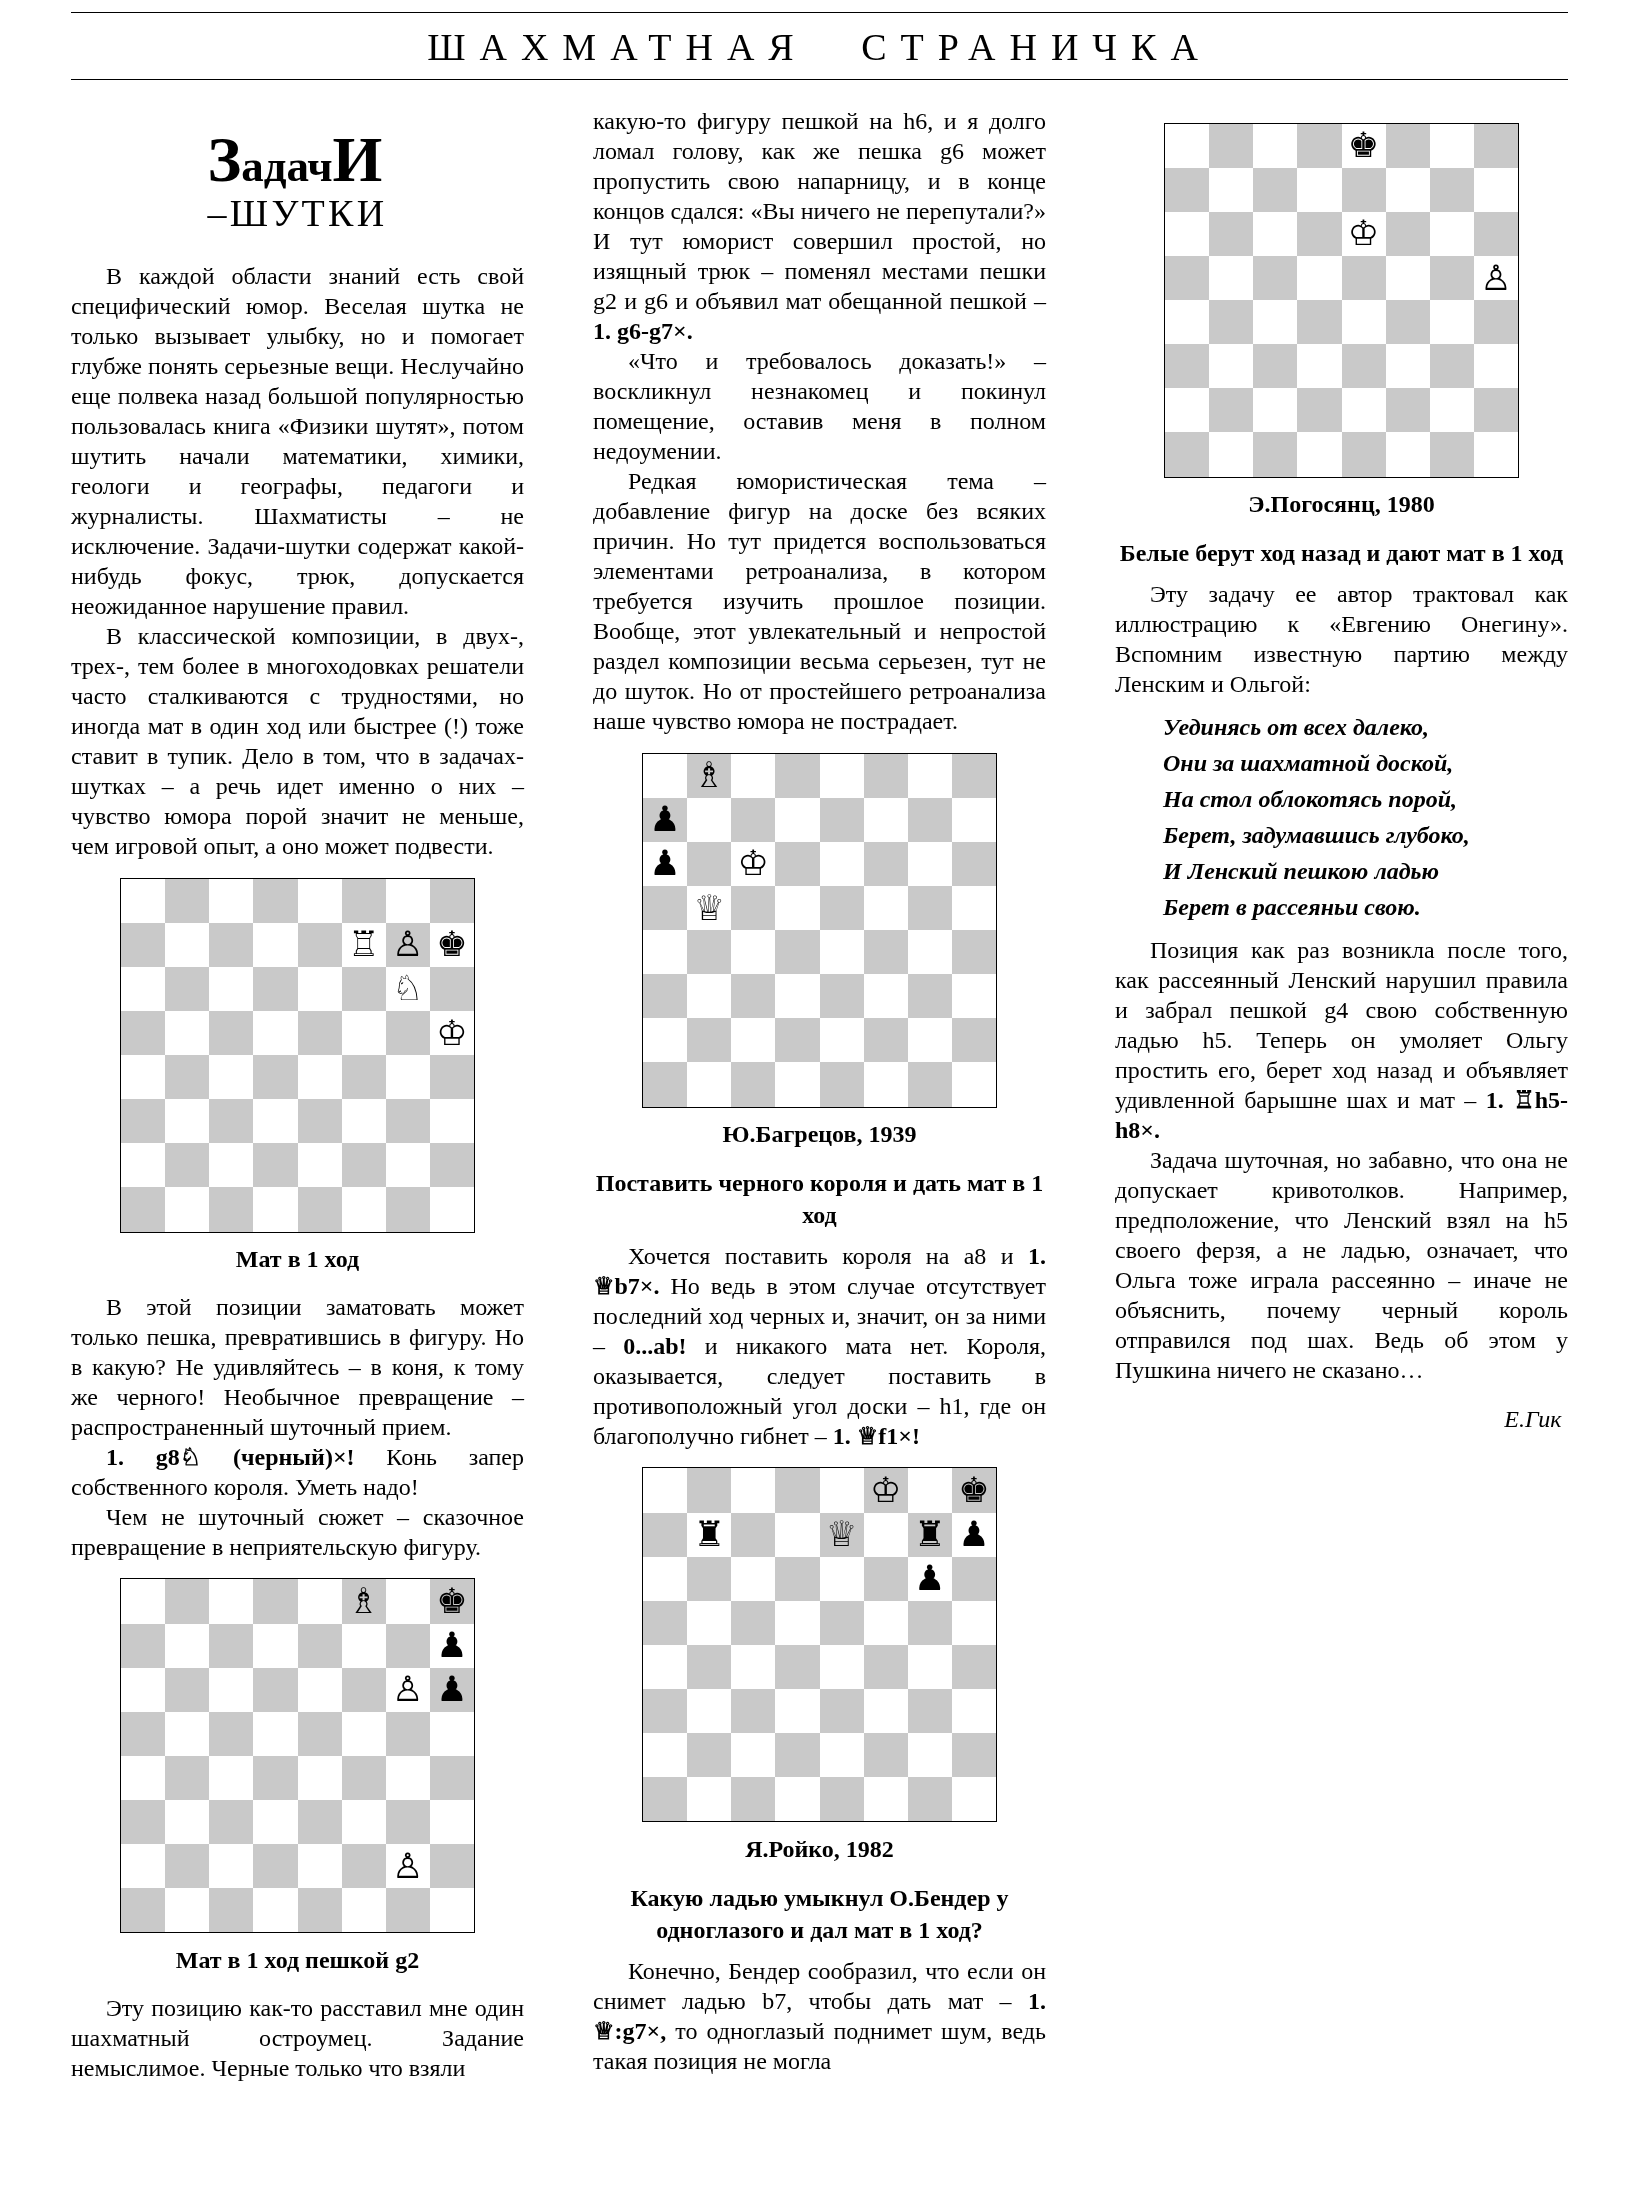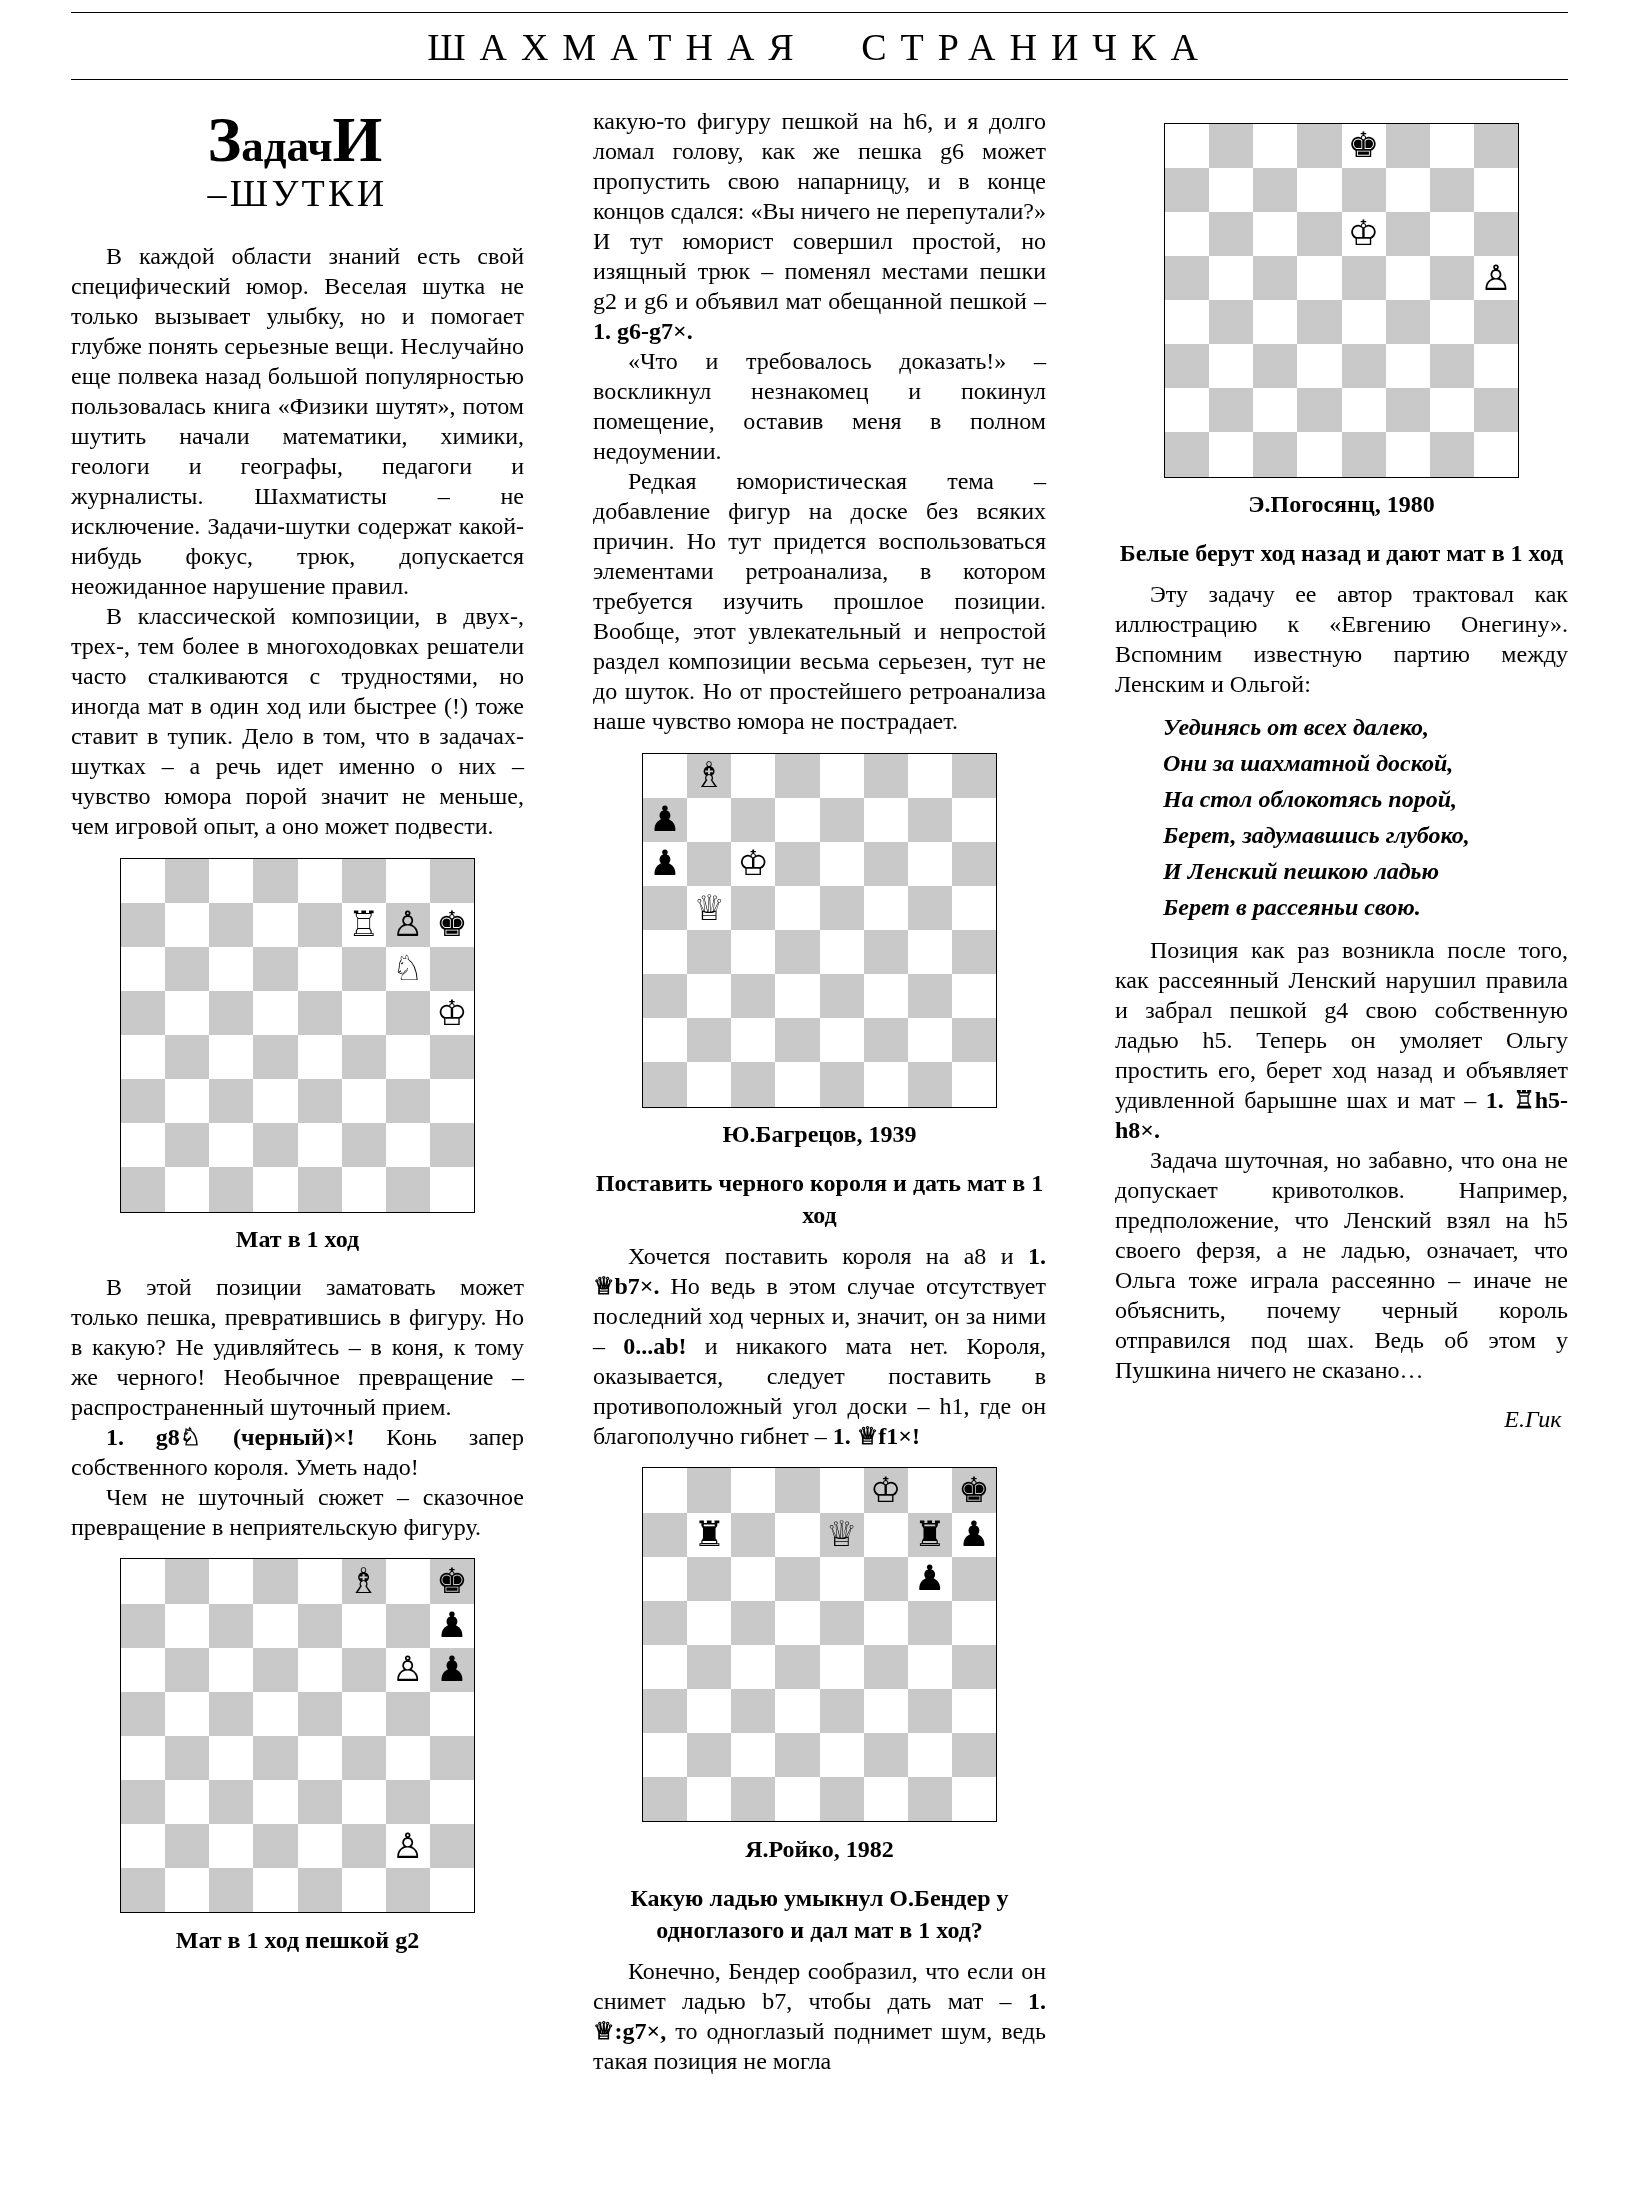--- a/index.html
+++ b/index.html
@@ -13,21 +13,21 @@
     margin:11.5px 0 10px;font-size:38px;font-weight:normal;
     letter-spacing:14px;word-spacing:30px;text-align:center;
   }
   .columns{display:flex;gap:69px;margin-top:26px;}
   .col{flex:1 1 0;min-width:0;}
   .para{font-size:24px;line-height:30px;text-align:justify;margin:0;}
   .indent{text-indent:35px;}
   .b{font-weight:bold;}
   .logo-wrap{text-align:center;margin:1.6px 0 26px;}
   .logo{display:inline-block;text-align:left;}
-  .logo-line1{line-height:1;}
+  .logo-line1{line-height:1;margin-top:20px;}
   .lg{font-size:64px;font-weight:bold;}
   .md{font-size:45px;font-weight:bold;}
   .logo-line2{font-size:38px;letter-spacing:3.3px;line-height:1.1;margin-top:1.6px;}
   figure.diagram{margin:16.4px auto 18px;width:355px;}
   .board{
     box-sizing:border-box;width:355px;height:355px;border:1.6px solid #000;
     display:grid;grid-template-columns:repeat(8,1fr);grid-auto-rows:1fr;background:#fff;
   }
   .sq{display:flex;align-items:center;justify-content:center;}
   .sq.dark{background:#c9c9c9;}
@@ -227,20 +227,21 @@
             <div class="sq dark" style="background: rgb(201, 201, 201);"></div>
             <div class="sq"></div>
             <div class="sq dark" style="background: rgb(201, 201, 201);"></div>
             <div class="sq"></div>
             <div class="sq dark" style="background: rgb(201, 201, 201);"></div>
             <div class="sq"></div>
           </div>
         <figcaption class="diagram-caption">Мат в 1 ход пешкой g2</figcaption>
       </figure>
 
+      <p class="para indent">Эту позицию как-то расставил мне один шахматный остроумец. Задание немыслимое. Черные только что взяли</p>
     </div>
 
     <div class="col">
       <p class="para"><span>какую-то фигуру пешкой на h6, и я долго ломал голову, как же пешка g6 может пропустить свою напарницу, и в конце концов сдался: «Вы ничего не перепутали?» И тут юморист совершил простой, но изящный трюк – поменял местами пешки g2 и g6 и объявил мат обещанной пешкой – </span><span class="b">1. g6-g7×.</span></p>
       <p class="para indent">«Что и требовалось доказать!» – воскликнул незнакомец и покинул помещение, оставив меня в полном недоумении.</p>
       <p class="para indent">Редкая юмористическая тема – добавление фигур на доске без всяких причин. Но тут придется воспользоваться элементами ретроанализа, в котором требуется изучить прошлое позиции. Вообще, этот увлекательный и непростой раздел композиции весьма серьезен, тут не до шуток. Но от простейшего ретроанализа наше чувство юмора не пострадает.</p>
 
       <figure class="diagram">
         <div class="board">
             <div class="sq"></div>

